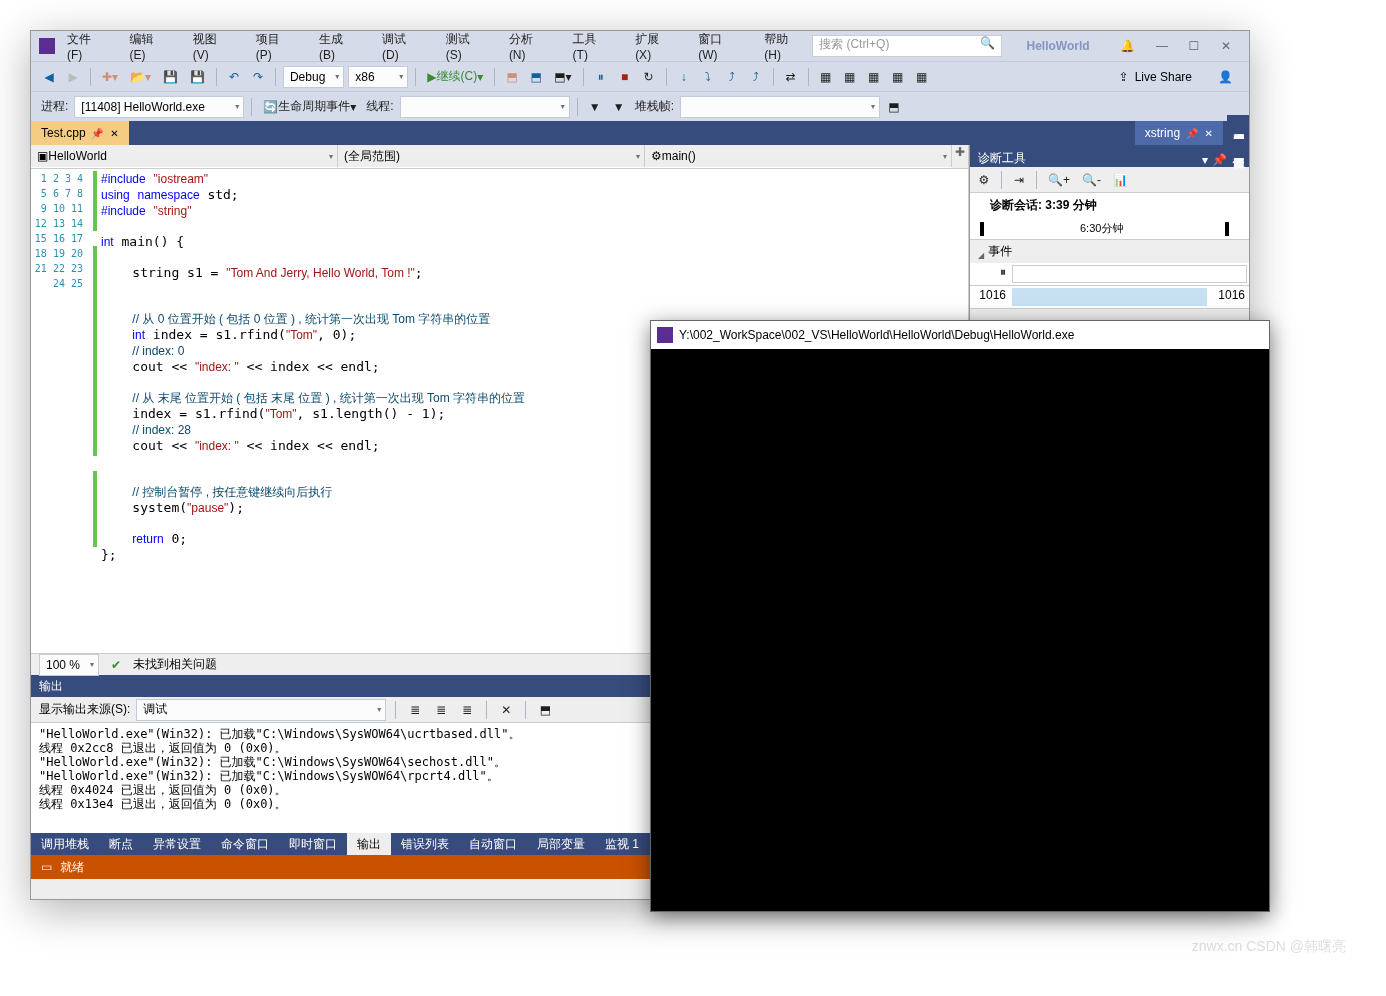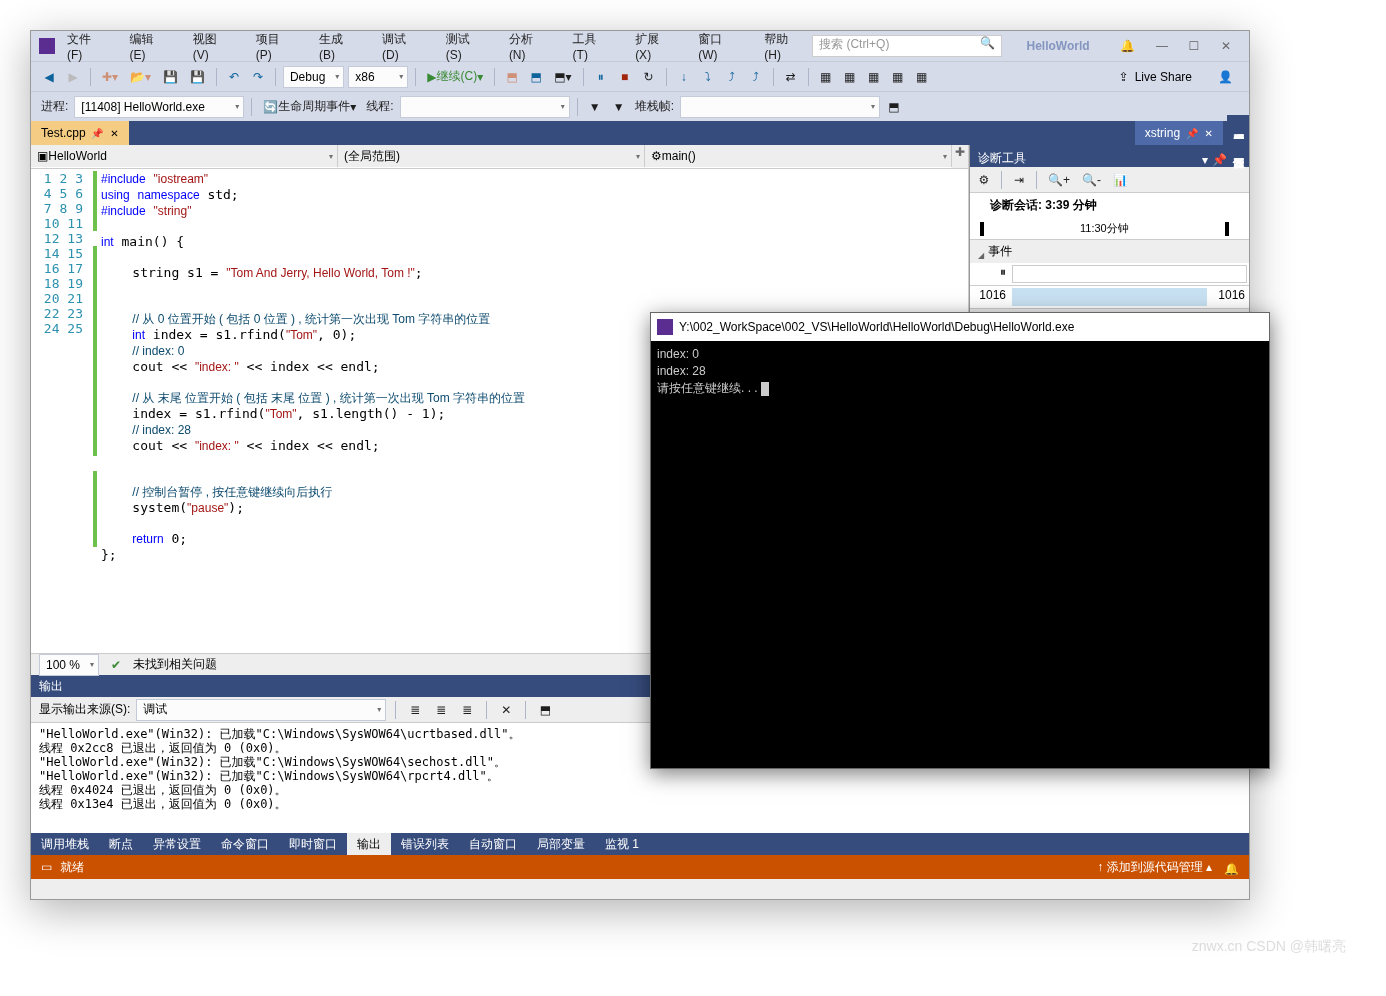--- a/index.html
+++ b/index.html
@@ -38,21 +38,21 @@
 .tab .pin{font-size:10px}
 .tab .x{font-size:10px;cursor:pointer}
 .tab-right{margin-left:auto;display:flex}
 
 
 .main{display:flex;height:530px;position:relative}
 .editor{flex:1;display:flex;flex-direction:column;background:#fff;border-right:1px solid #ccc}
 .nav-drops{height:24px;display:flex;border-bottom:1px solid #ccc}
 .nav-drops .tb-drop{flex:1;border:none;border-right:1px solid #ccc;background:#eee}
 .code-body{flex:1;display:flex;overflow:hidden;position:relative}
-.gutter{width:60px;background:#fff;text-align:right;padding:2px 8px 2px 0;color:#2b91af;font-family:Consolas,monospace;font-size:13px;line-height:15px}
+.gutter{width:60px;background:#fff;text-align:right;padding:2px 8px 2px 0;color:#2b91af;font-family:Consolas,monospace;font-size:10px;line-height:15px}
 .margin-bar{width:10px;background:#fff;position:relative}
 .margin-bar .green-bar{position:absolute;left:2px;width:4px;background:#6cc24a}
 .code-text{flex:1;font-family:Consolas,monospace;font-size:13px;line-height:15px;padding:2px 0;white-space:pre;color:#000}
 .kw{color:#0000ff}.str{color:#a31515}.cmt{color:#0c4a6e}
 .zoombar{height:22px;background:#eee;border-top:1px solid #ccc;display:flex;align-items:center;padding:0 8px;gap:12px}
 
 
 .diag-panel{width:280px;background:#eee;display:flex;flex-direction:column;border-left:1px solid #999}
 .diag-title{height:22px;background:#364c7c;color:#fff;display:flex;align-items:flex-end;padding:0 8px}
 .diag-title .ctrls{margin-left:auto;display:flex;gap:4px;font-size:10px}
@@ -77,21 +77,21 @@
 .output-body{height:110px;background:#fff;padding:4px 8px;font-family:"NSimSun",Consolas,monospace;font-size:12px;line-height:14px;white-space:pre;overflow:auto}
 .bottom-tabs{height:22px;background:#364c7c;display:flex}
 .btab{padding:3px 10px;color:#fff;cursor:pointer}
 .btab.active{background:#eee;color:#000}
 
 
 .status{height:24px;background:#ca5100;color:#fff;display:flex;align-items:center;padding:0 10px;gap:8px}
 .status .right{margin-left:auto;display:flex;align-items:flex-end;gap:12px}
 
 
-.console-win{position:absolute;left:650px;top:312px;width:620px;height:457px;background:#000;border:1px solid #666;box-shadow:0 5px 20px rgba(0,0,0,.5);z-index:50}
+.console-win{position:absolute;left:650px;top:320px;width:620px;height:592px;background:#000;border:1px solid #666;box-shadow:0 5px 20px rgba(0,0,0,.5);z-index:50}
 .console-title{height:28px;background:#fff;display:flex;align-items:center;padding:0 6px;gap:6px}
 .console-title .icon{width:16px;height:16px;background:#5c2d91}
 .console-body{padding:4px 6px;font-family:"NSimSun",monospace;font-size:14px;line-height:16px;color:#ccc;white-space:pre}
 .cursor{display:inline-block;width:8px;height:14px;background:#ccc;vertical-align:bottom}
 
 .watermark{position:absolute;right:40px;bottom:40px;color:#bbb;font-size:14px;opacity:.5}
 .scroll-arrow{width:16px;text-align:center;color:#666;background:#eee}
 </style>
 </head>
 <body>
@@ -301,21 +301,21 @@
         <div class="tb-sep"></div>
         <div class="tb-btn">⇥</div>
         <div class="tb-sep"></div>
         <div class="tb-btn">🔍+</div>
         <div class="tb-btn">🔍-</div>
         <div class="tb-btn">📊</div>
       </div>
       <div class="diag-sess">诊断会话: 3:39 分钟</div>
       <div class="diag-ruler">
         <div class="mark" style="left:10px"></div>
-        <span style="position:absolute;left:110px;top:3px;font-size:11px">11:30分钟</span>
+        <span style="position:absolute;left:110px;top:3px;font-size:11px">6:30分钟</span>
         <div class="mark" style="right:20px"></div>
       </div>
       <div class="diag-section">
         <div class="diag-head">
               <span>事件</span>
             </div>
         <div class="diag-chart">
               <div class="lbl">⏸</div>
               <div class="bar" style="background:#fff;border:1px solid #ccc"></div>
             </div>
@@ -381,20 +381,17 @@
     </div>
   </div>
 
 </div>
 
 <div class="console-win">
   <div class="console-title">
     <div class="icon"></div>
     <span style="font-size:12px">Y:\002_WorkSpace\002_VS\HelloWorld\HelloWorld\Debug\HelloWorld.exe</span>
   </div>
-  <div class="console-body"><span>index: 0
-index: 28
-请按任意键继续. . . </span><span class="cursor"></span></div>
 </div>
 
 <div class="watermark">znwx.cn
 CSDN @韩曙亮</div>
 </div>
 
 </body></html>

